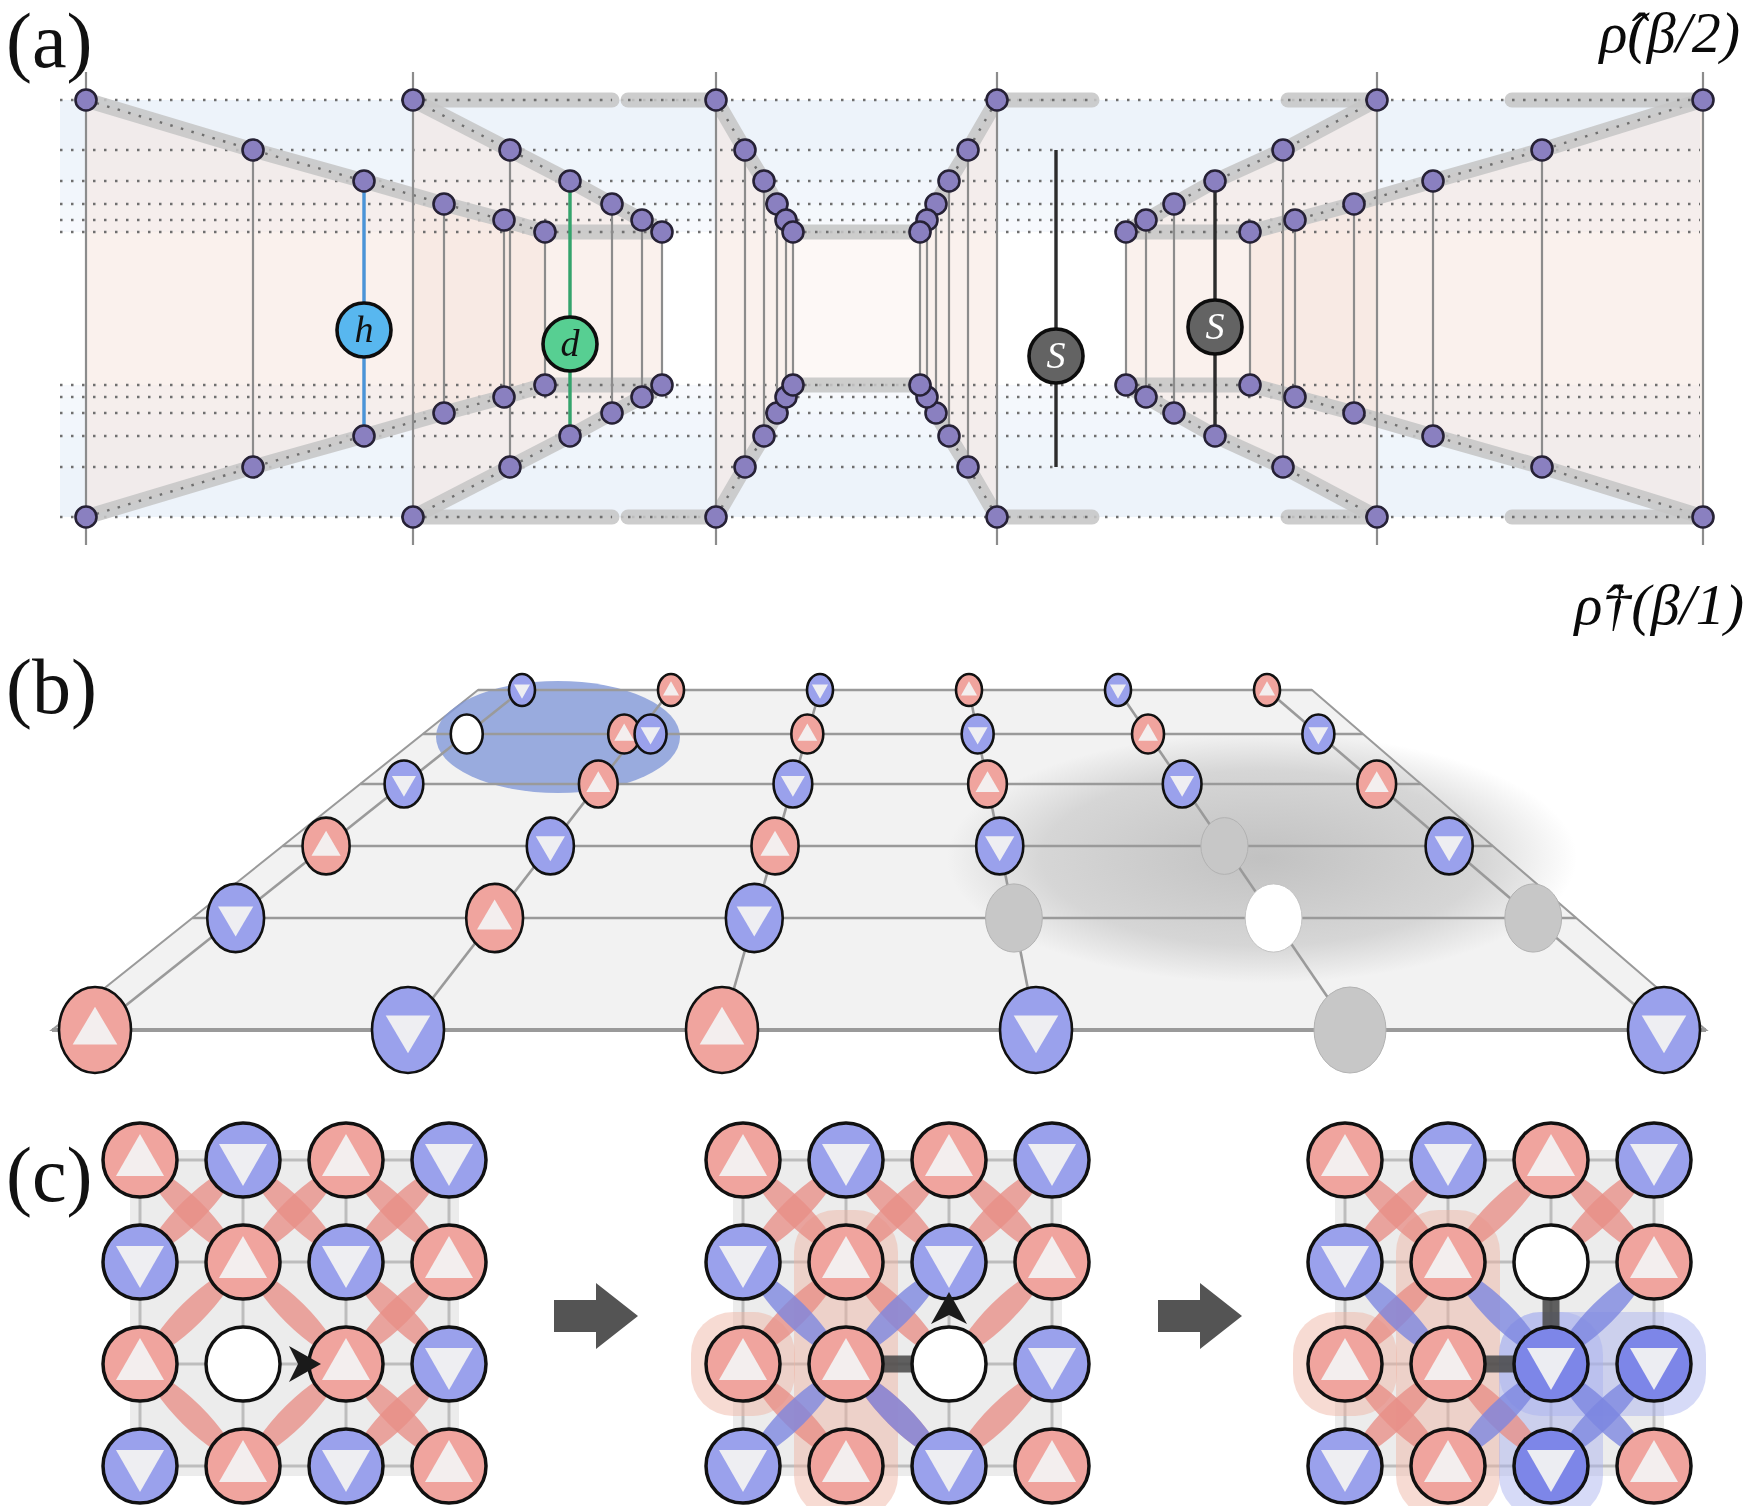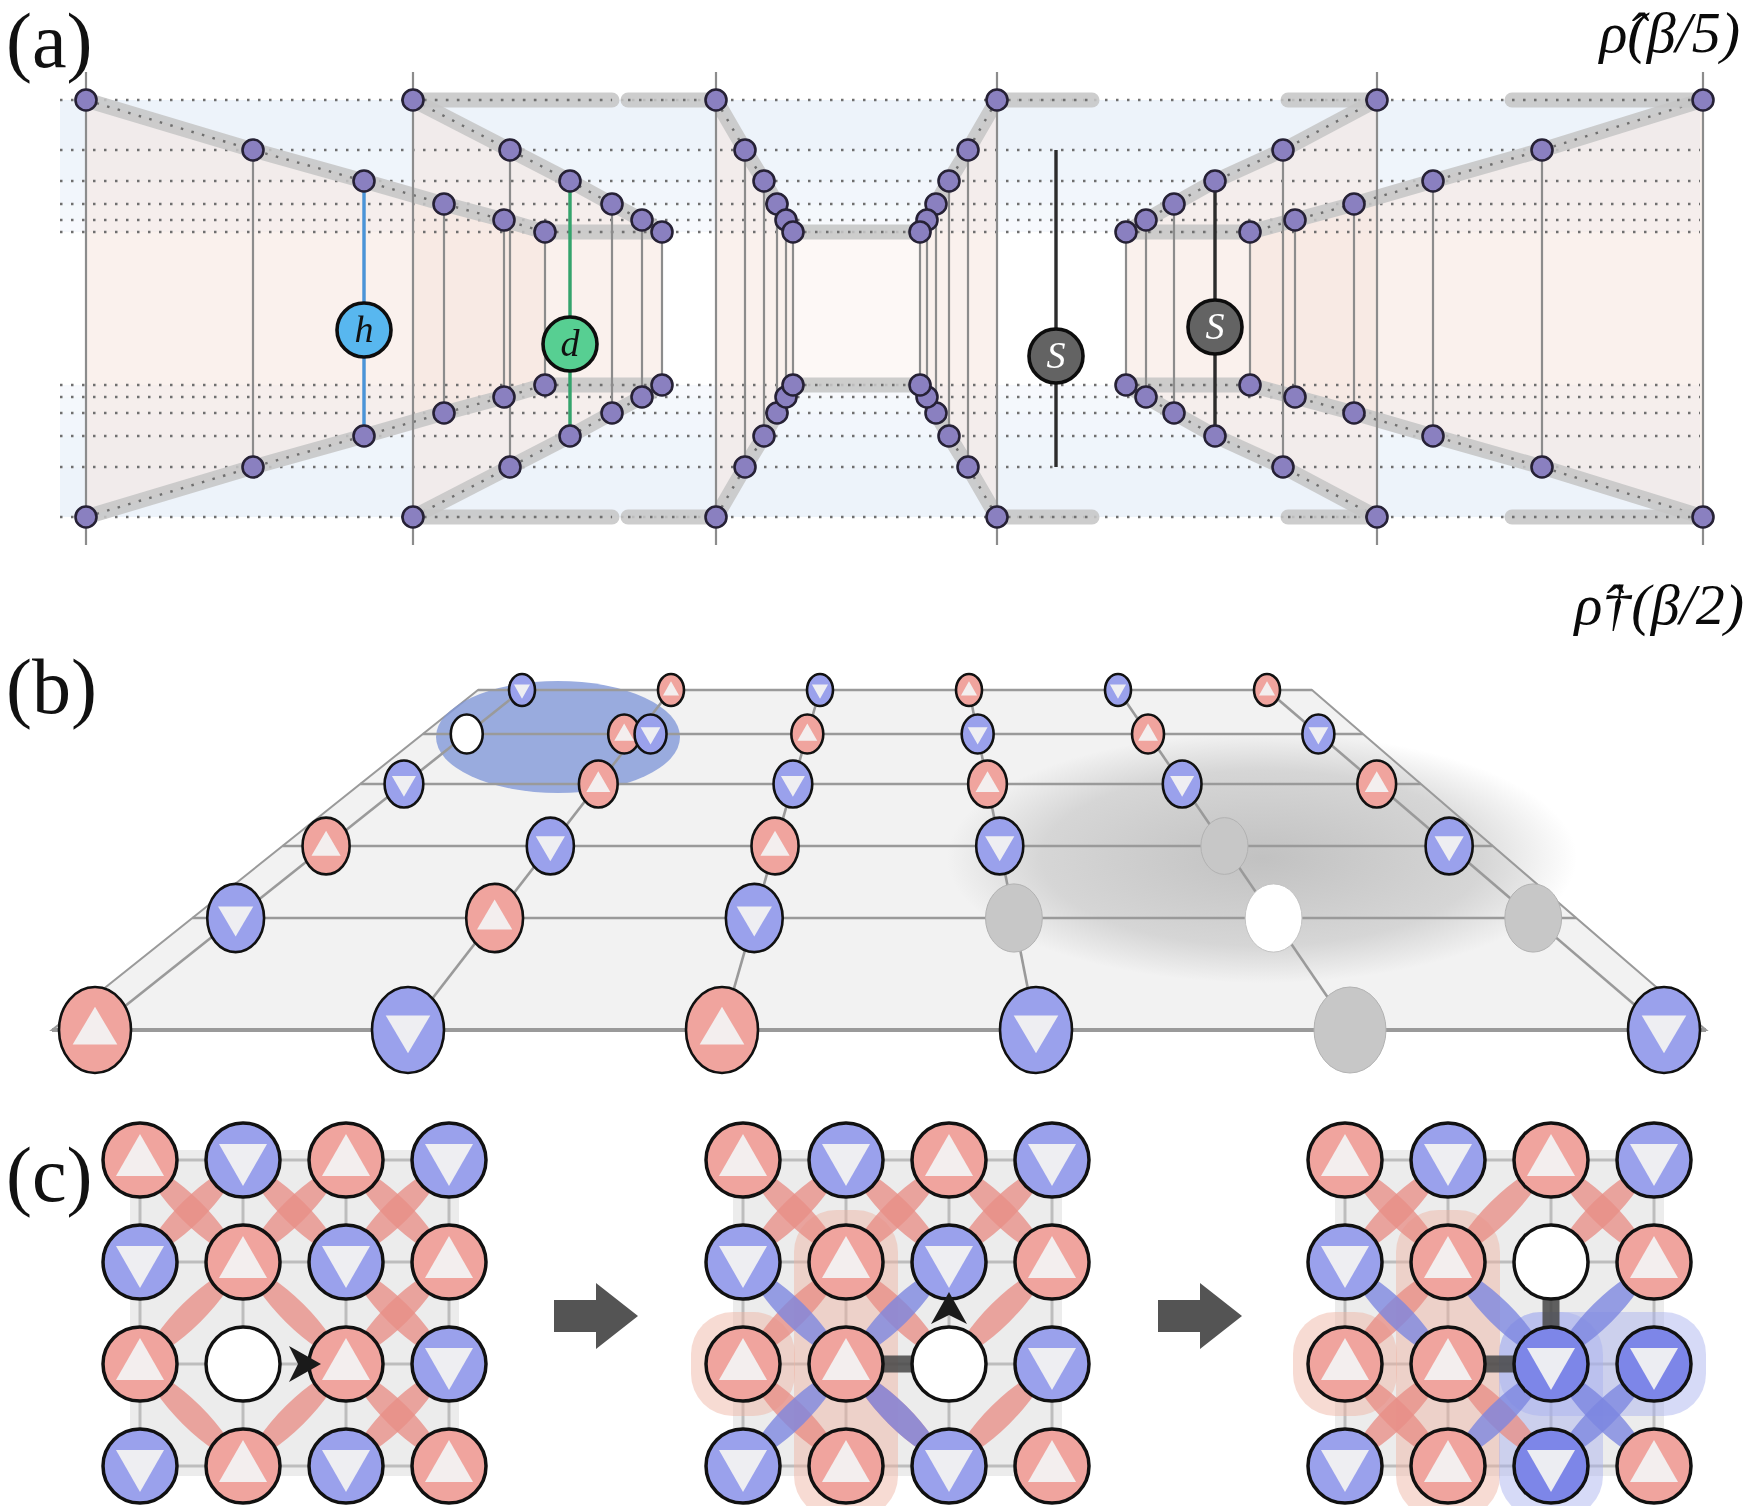--- a/index.html
+++ b/index.html
@@ -535,17 +535,17 @@
             <polygon points="1527,1450 1575,1450 1551,1492" fill="#f2f2f2" opacity="0.95"></polygon>
             <circle cx="1654" cy="1466" r="37" fill="#f0a49e" stroke="#111" stroke-width="3.5"></circle>
             <polygon points="1630,1482 1678,1482 1654,1440" fill="#f2f2f2" opacity="0.95"></polygon>
           </g>
         </g>
         <polygon points="554,1300 596,1300 596,1283 638,1316 596,1349 596,1332 554,1332" fill="#545454"></polygon>
         <polygon points="1158,1300 1200,1300 1200,1283 1242,1316 1200,1349 1200,1332 1158,1332" fill="#545454"></polygon>
       </g>
     </svg>
   <div class="panel-label" style="left:6px;top:2px">(a)</div>
-  <div class="math-label" style="right:16px;top:4px">ρ̂(β/5)</div>
-  <div class="math-label" style="right:12px;top:576px">ρ̂†(β/2)</div>
+  <div class="math-label" style="right:16px;top:4px">ρ̂(β/2)</div>
+  <div class="math-label" style="right:12px;top:576px">ρ̂†(β/1)</div>
   <div class="panel-label" style="left:6px;top:648px">(b)</div>
   <div class="panel-label" style="left:6px;top:1136px">(c)</div>
 </div>
 
 </body></html>

